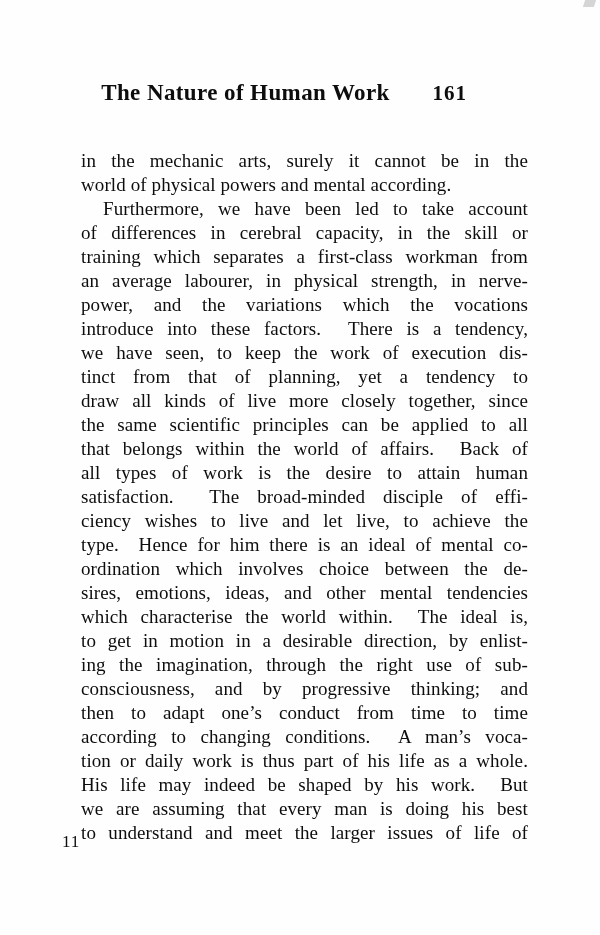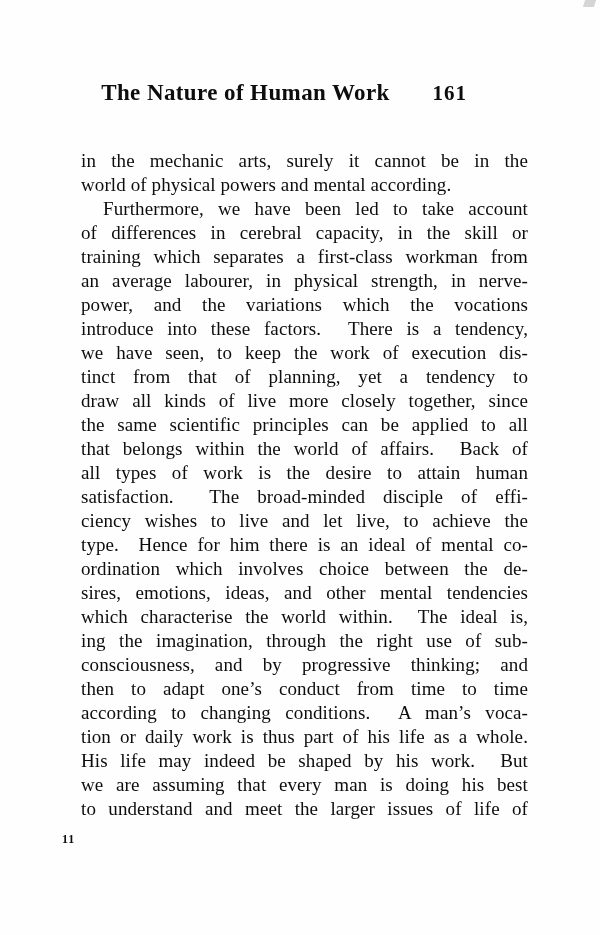--- a/index.html
+++ b/index.html
@@ -68,22 +68,22 @@
     text-align-last:left;
   }
   .line.indent{
     text-indent:22px;
   }
   
   .signature-mark{
     position:absolute;
     left:62px;
     top:832px;
-    font-size:12px;
-    font-weight:700;
+    font-size:17px;
+    font-weight:400;
     letter-spacing:1px;
   }
   
   .scan-artifact{
     position:absolute;
     right:5px;
     top:0;
     width:11px;
     height:7px;
     background:#b3b3b3;
@@ -121,20 +121,21 @@
         <div class="line">draw all kinds of live more closely together, since</div>
         <div class="line">the same scientific principles can be applied to all</div>
         <div class="line">that belongs within the world of affairs.  Back of</div>
         <div class="line">all types of work is the desire to attain human</div>
         <div class="line">satisfaction.  The broad-minded disciple of effi-</div>
         <div class="line">ciency wishes to live and let live, to achieve the</div>
         <div class="line">type.  Hence for him there is an ideal of mental co-</div>
         <div class="line">ordination which involves choice between the de-</div>
         <div class="line">sires, emotions, ideas, and other mental tendencies</div>
         <div class="line">which characterise the world within.  The ideal is,</div>
+        <div class="line">to get in motion in a desirable direction, by enlist-</div>
         <div class="line">ing the imagination, through the right use of sub-</div>
         <div class="line">consciousness, and by progressive thinking; and</div>
         <div class="line">then to adapt one’s conduct from time to time</div>
         <div class="line">according to changing conditions.  A man’s voca-</div>
         <div class="line">tion or daily work is thus part of his life as a whole.</div>
         <div class="line">His life may indeed be shaped by his work.  But</div>
         <div class="line">we are assuming that every man is doing his best</div>
         <div class="line">to understand and meet the larger issues of life of</div>
       </div>
     </div>

